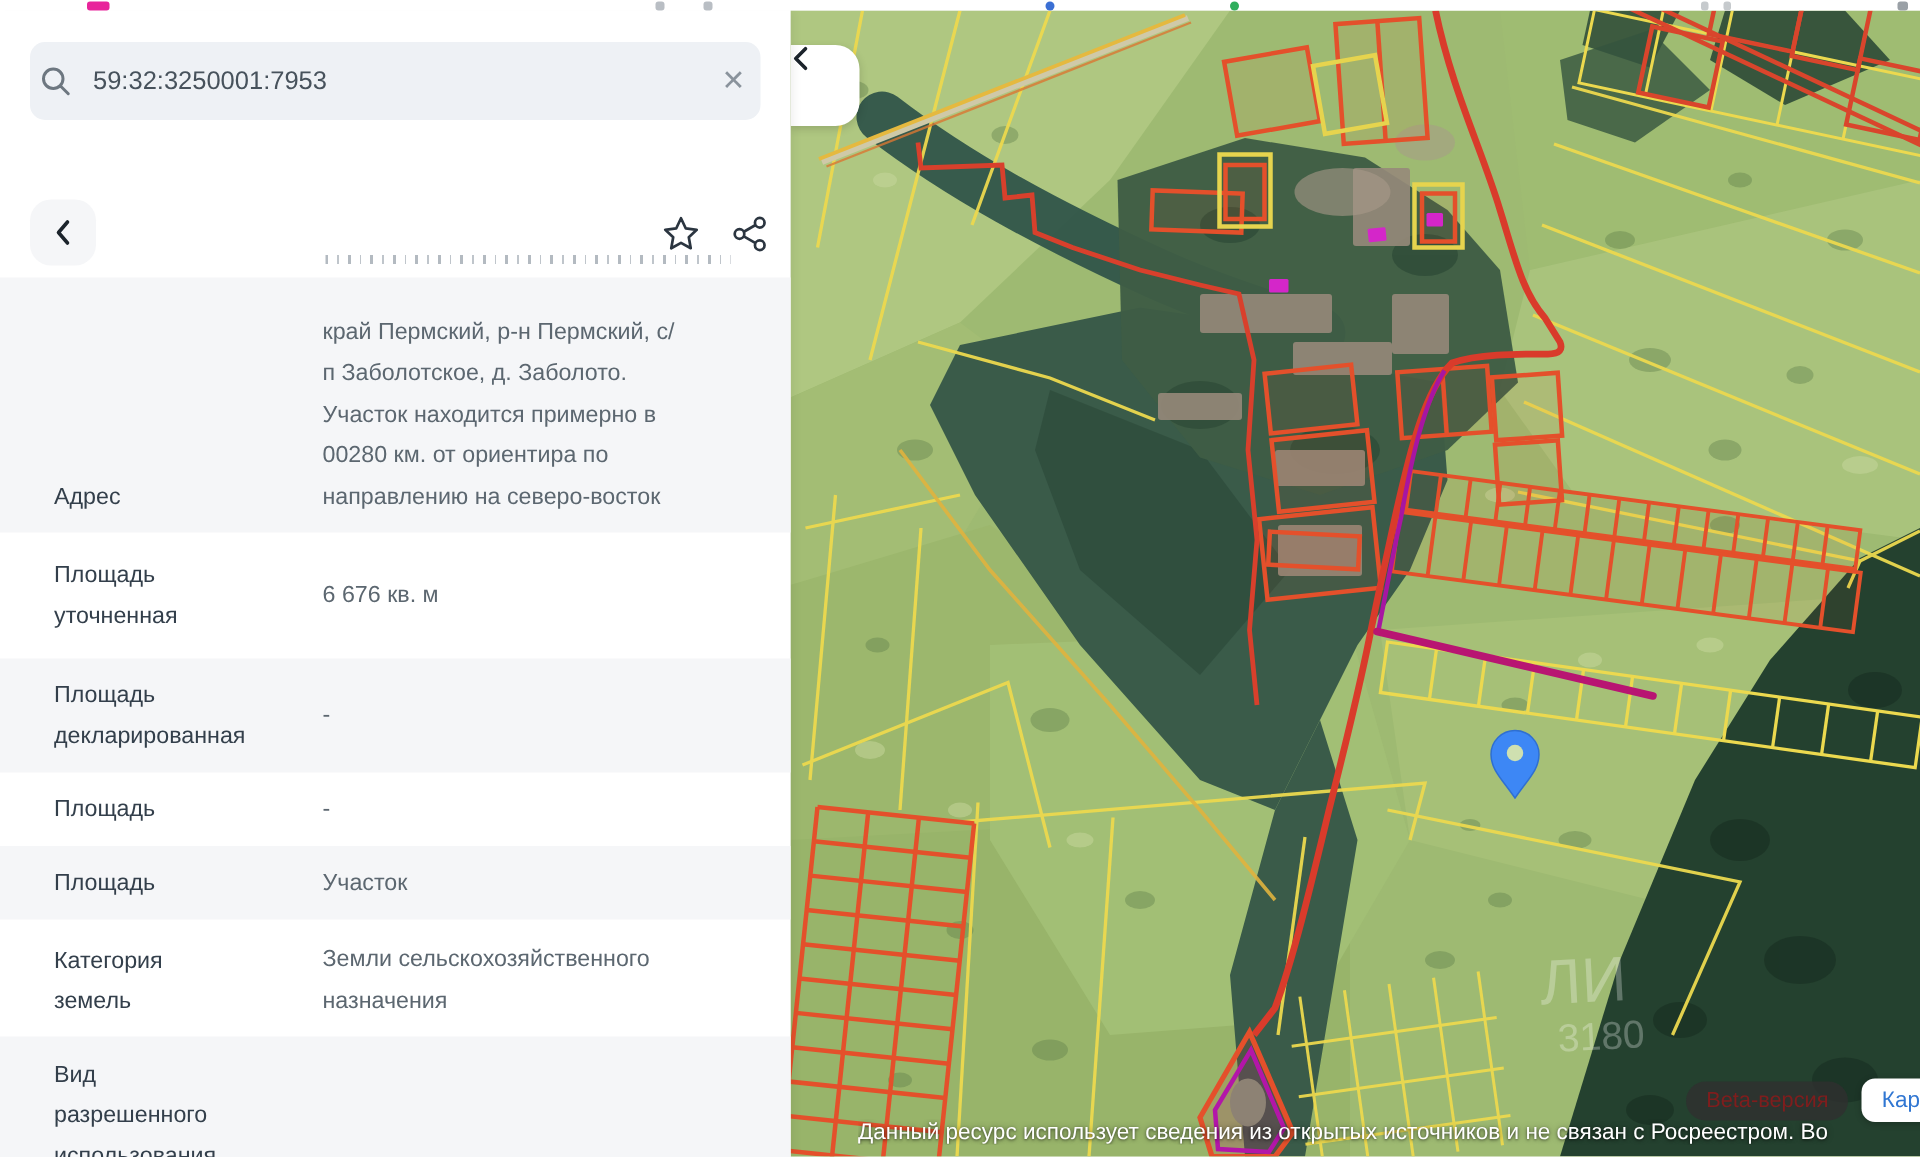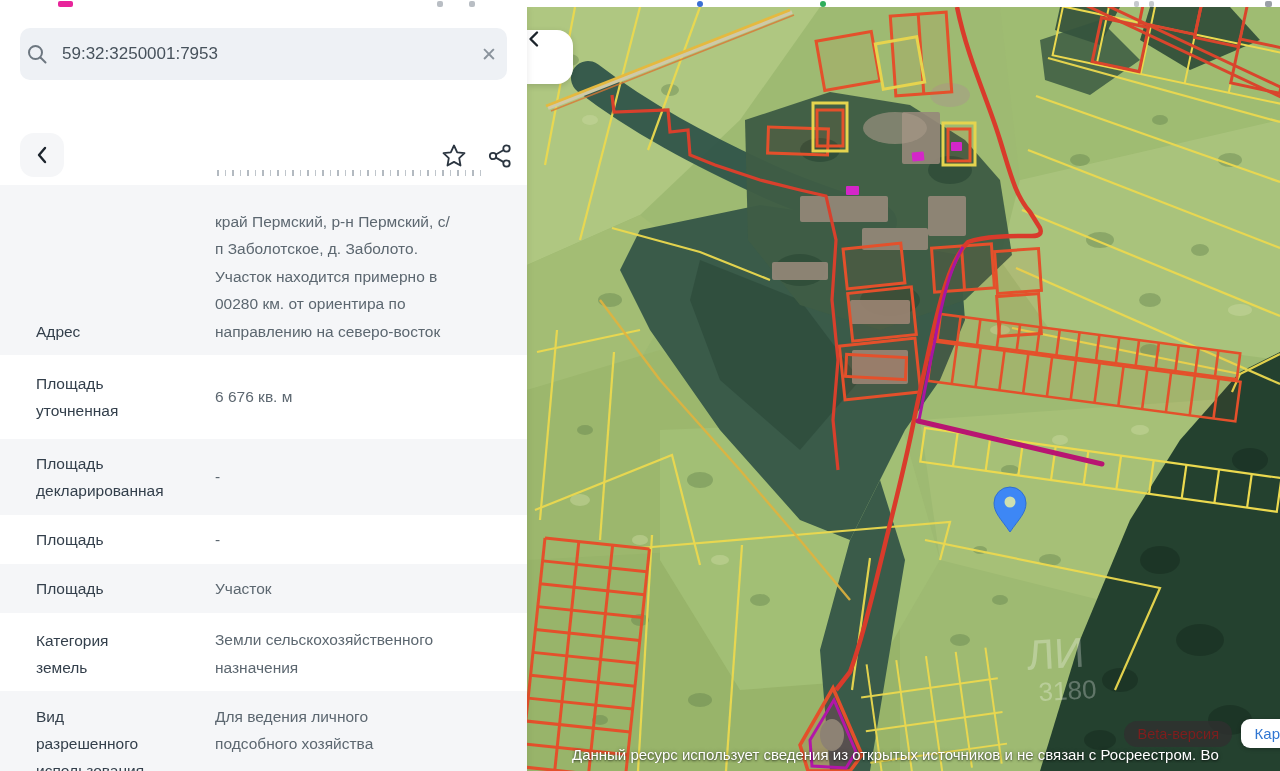--- a/index.html
+++ b/index.html
@@ -128,22 +128,20 @@
     <div class="row r6">
       <div class="lbl">Категория
 земель</div>
       <div class="val">Земли сельскохозяйственного
 назначения</div>
     </div>
     <div class="row r7 gray">
       <div class="lbl">Вид
 разрешенного
 использования</div>
-      <div class="val">Для ведения личного
-подсобного хозяйства</div>
     </div>
   </div>
 </div>
 
 <div class="map">
   <svg width="753" height="764" viewBox="527 7 753 764">
 
     <polygon points="527,7 820,7 740,120 640,215 527,265" fill="#afc781"></polygon>
     <polygon points="527,265 640,215 700,260 640,360 527,390" fill="#a3bd74"></polygon>
     <polygon points="527,390 660,350 760,420 740,560 527,560" fill="#9cb76d"></polygon>

